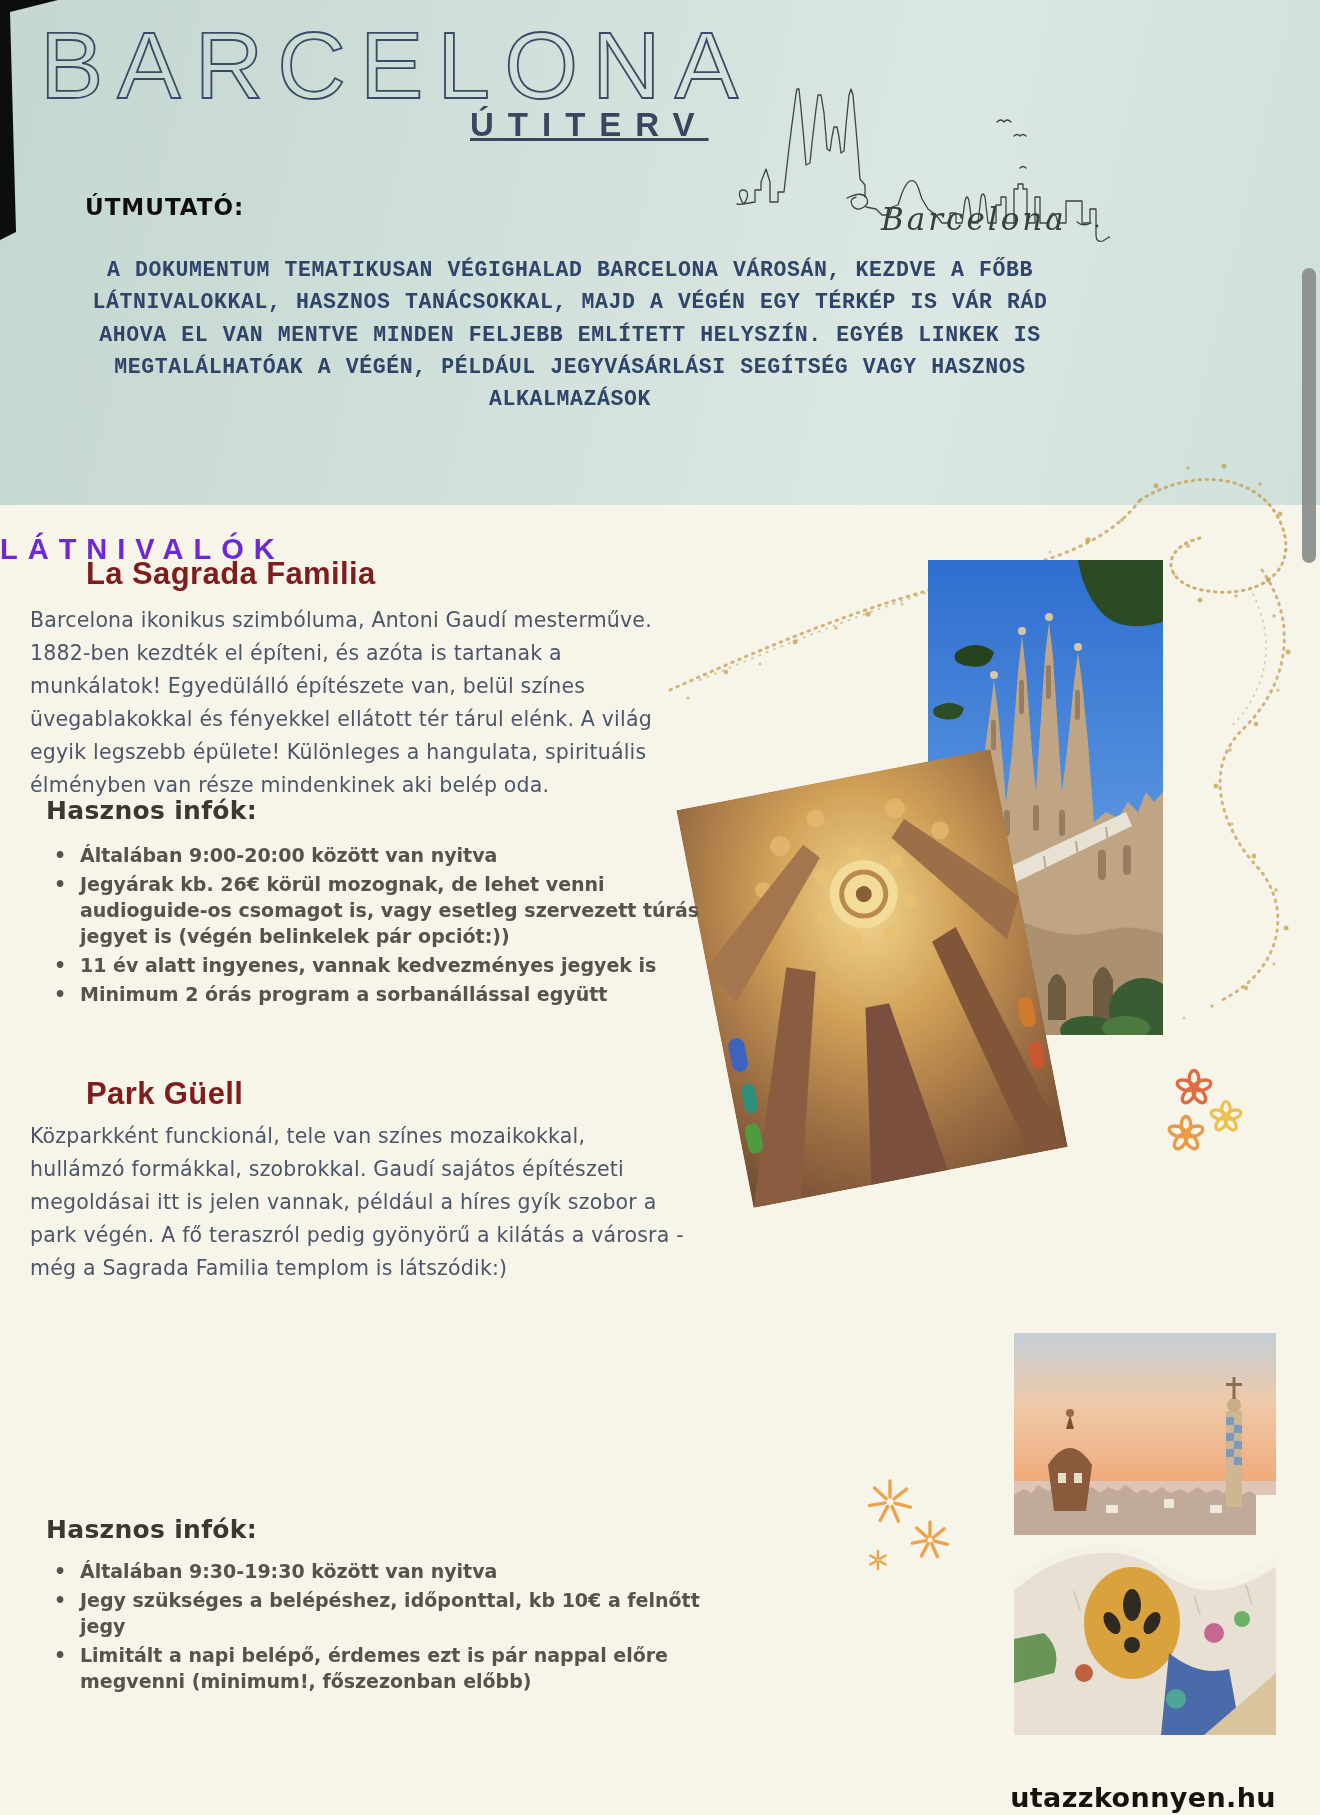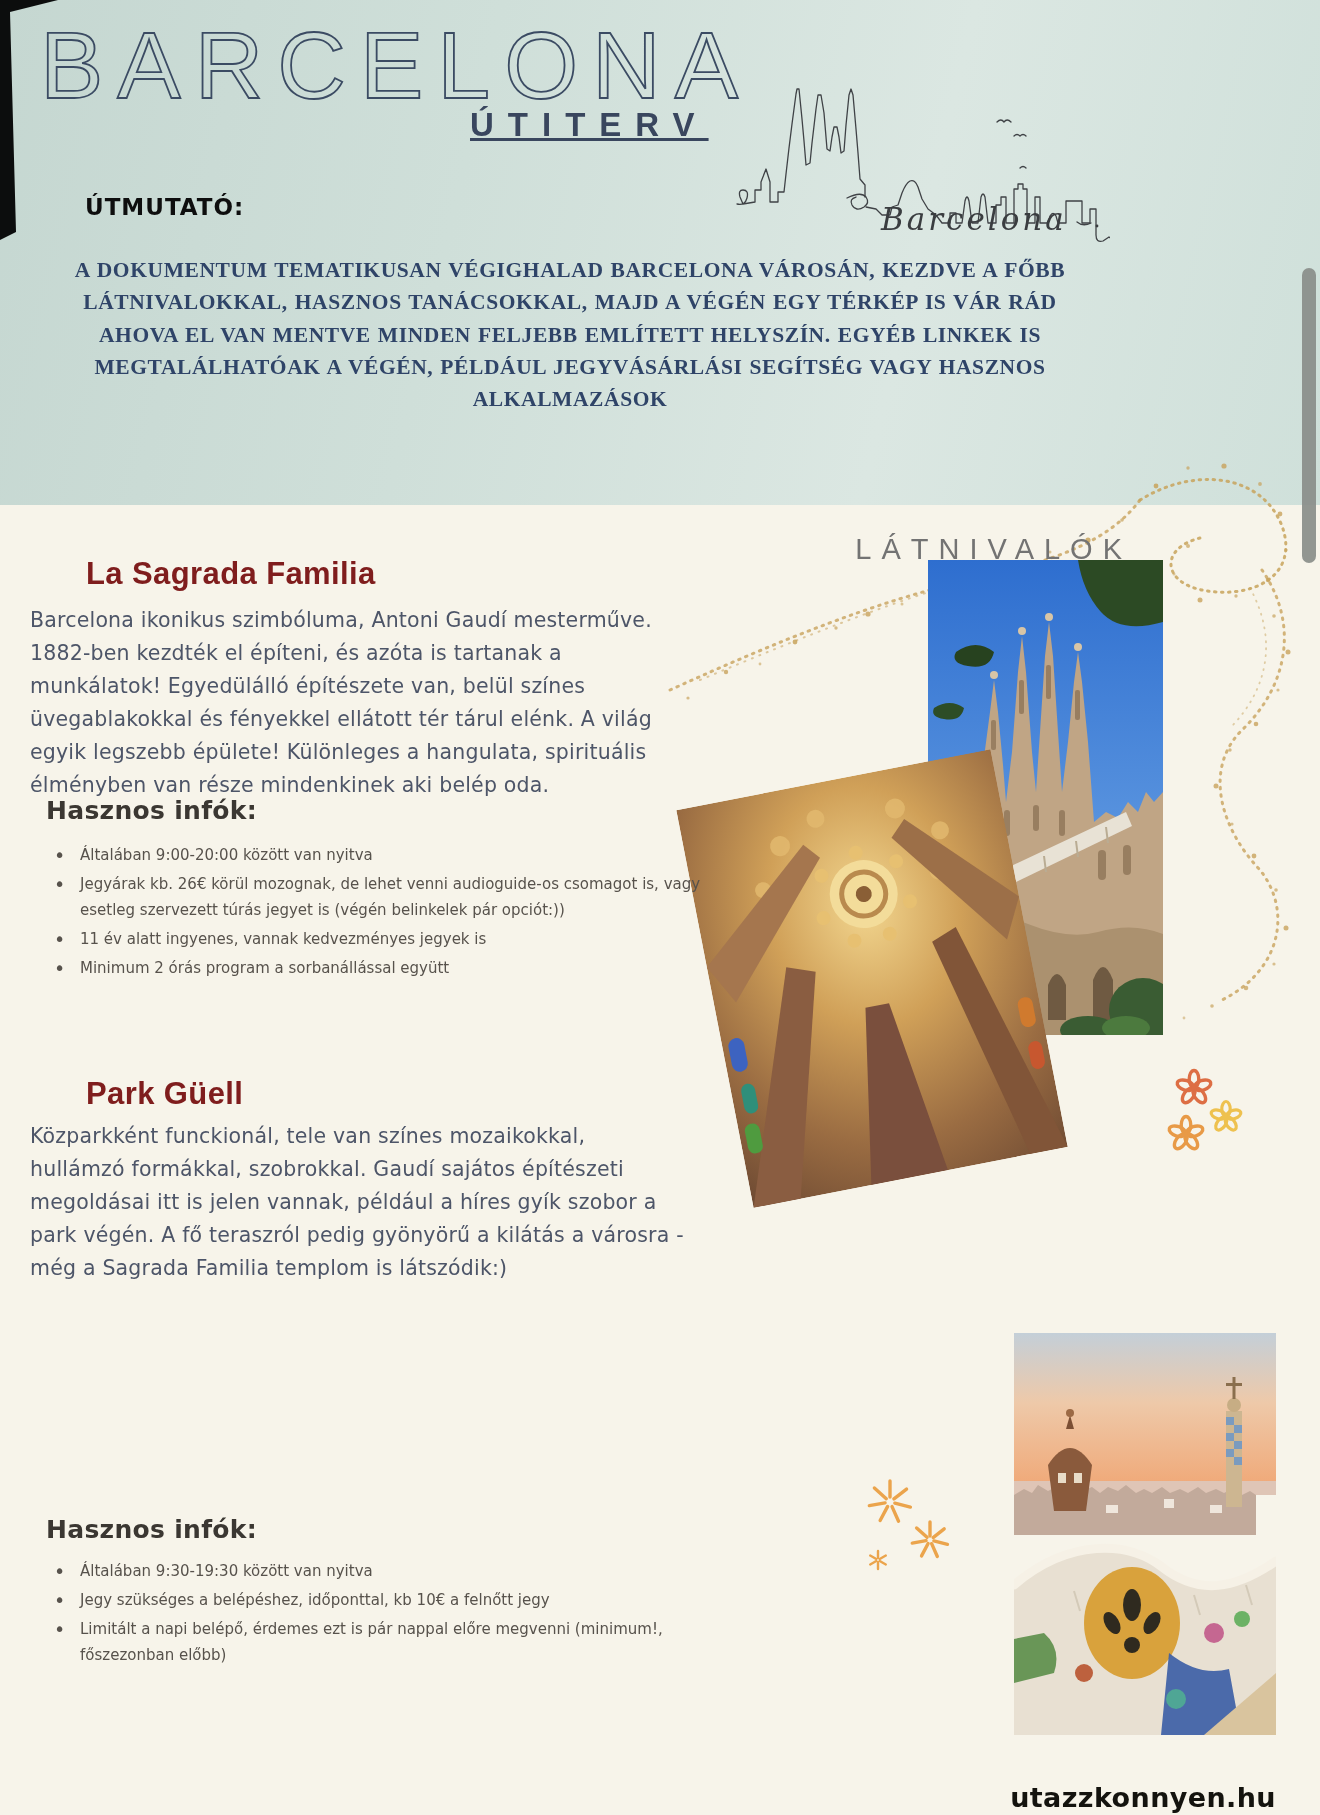--- a/index.html
+++ b/index.html
@@ -23,49 +23,49 @@
   }
   .skyline{position:absolute;left:735px;top:76px;}
   .guide-label{
     position:absolute;left:85px;top:194px;
     font-size:23px;font-weight:800;letter-spacing:1px;color:#0e0e0e;
     font-family:"DejaVu Sans",sans-serif;
   }
   .intro{
     position:absolute;left:60px;top:254px;width:1020px;
     text-align:center;
-    font-family:Liberation Serif, serif;font-weight:700;
+    font-family:Liberation Mono, monospace;font-weight:700;
     font-size:21.5px;line-height:1.5;letter-spacing:.6px;word-spacing:1px;
     color:#2f4468;
   }
   
   .section-heading{
-    position:absolute;left:0;top:533px;width:1132px;text-align:right;
-    font-size:29px;font-weight:400;letter-spacing:10px;color:#737373;
+    position:absolute;left:0;top:533px;width:1132px;text-align:left;
+    font-size:29px;font-weight:700;letter-spacing:10px;color:#6d28d9;
     font-family:"Liberation Sans",sans-serif;
   }
   .attraction-title{
     position:absolute;left:86px;
     font-size:31px;font-weight:700;color:#7f1d1d;
     font-family:"Liberation Sans",sans-serif;letter-spacing:.4px;
   }
   .t1{top:556px;} .t2{top:1076px;}
   .attraction-desc{
     position:absolute;left:30px;width:655px;
     font-size:20.5px;line-height:33px;color:#4d5568;letter-spacing:.2px;
   }
   .d1{top:604px;} .d2{top:1120px;}
   .info-heading{
     position:absolute;left:46px;
     font-size:25px;font-weight:800;color:#3b3732;letter-spacing:.3px;
   }
   .i1{top:796px;} .i2{top:1515px;}
   .bullets{
     position:absolute;left:46px;width:675px;margin:0;padding:0;list-style:none;
-    font-size:15px;font-weight:400;color:#57524c;line-height:26px;
+    font-size:19px;font-weight:700;color:#57524c;line-height:26px;
   }
   .b1{top:842px;} .b2{top:1558px;}
   .bullets li{position:relative;padding-left:34px;margin:0 0 3px 0;}
   .bullets li::before{content:"•";position:absolute;left:8px;top:0;font-size:19px;color:#57524c;}
   
   .glitter{position:absolute;left:640px;top:428px;}
   .photo{position:absolute;display:block;}
   .photo-exterior{left:928px;top:560px;}
   .photo-interior{left:712px;top:776px;transform:rotate(-11deg);}
   .photo-guell{left:1014px;top:1333px;}

